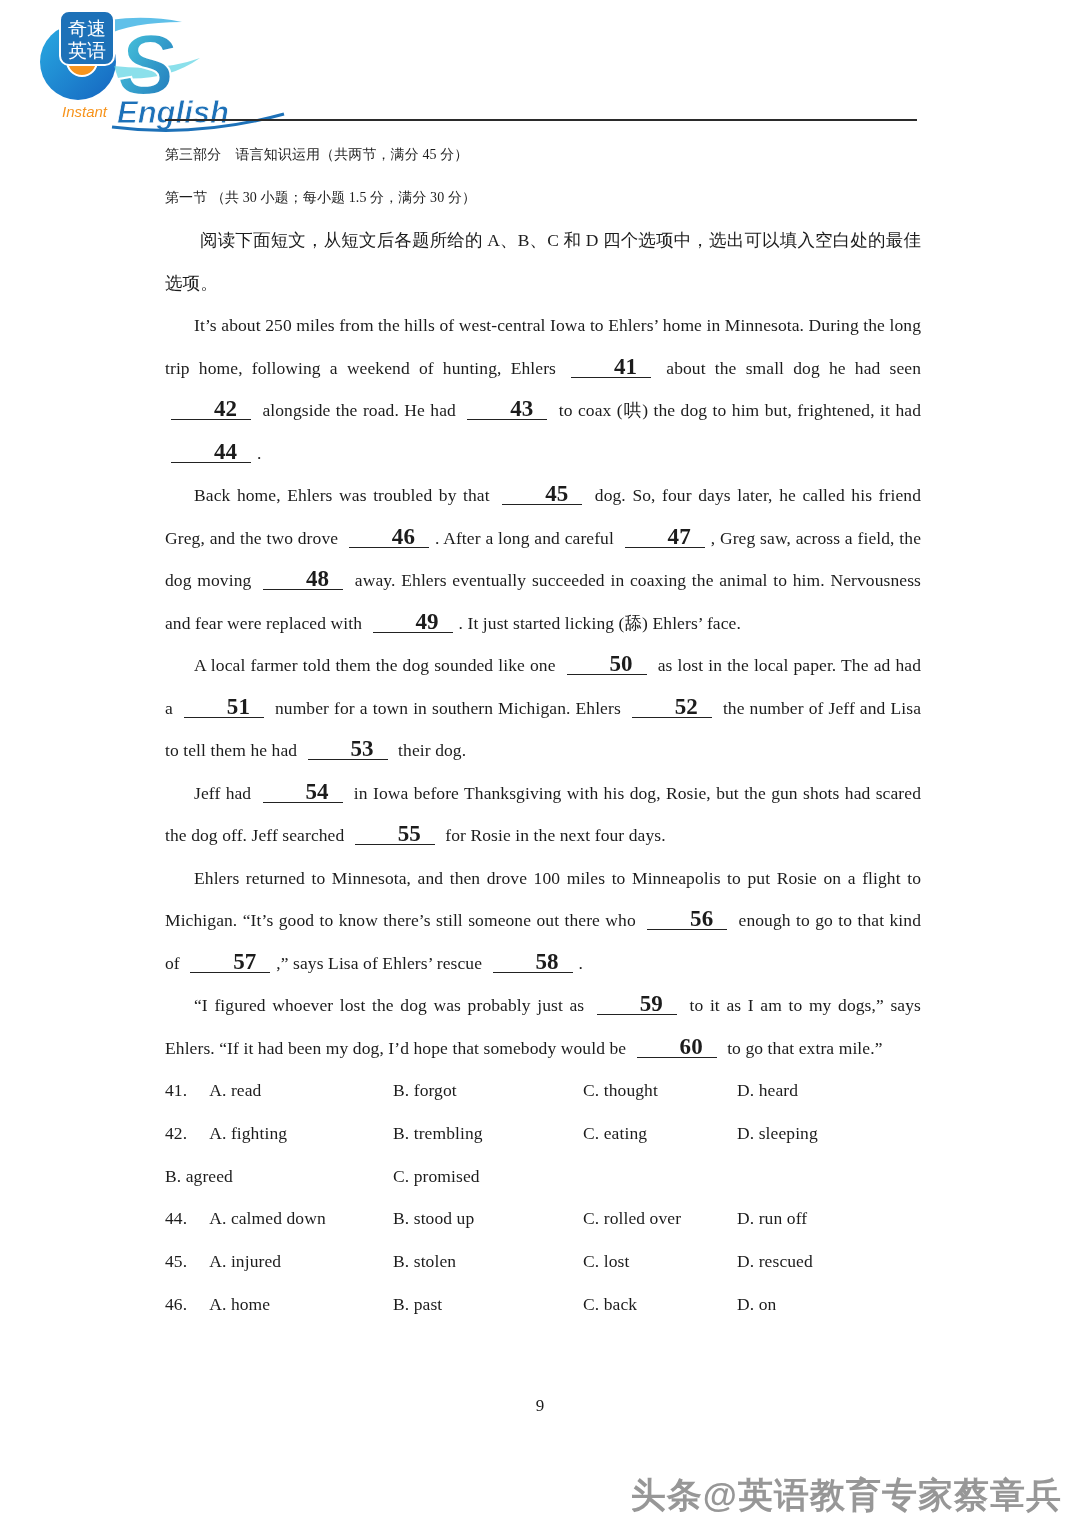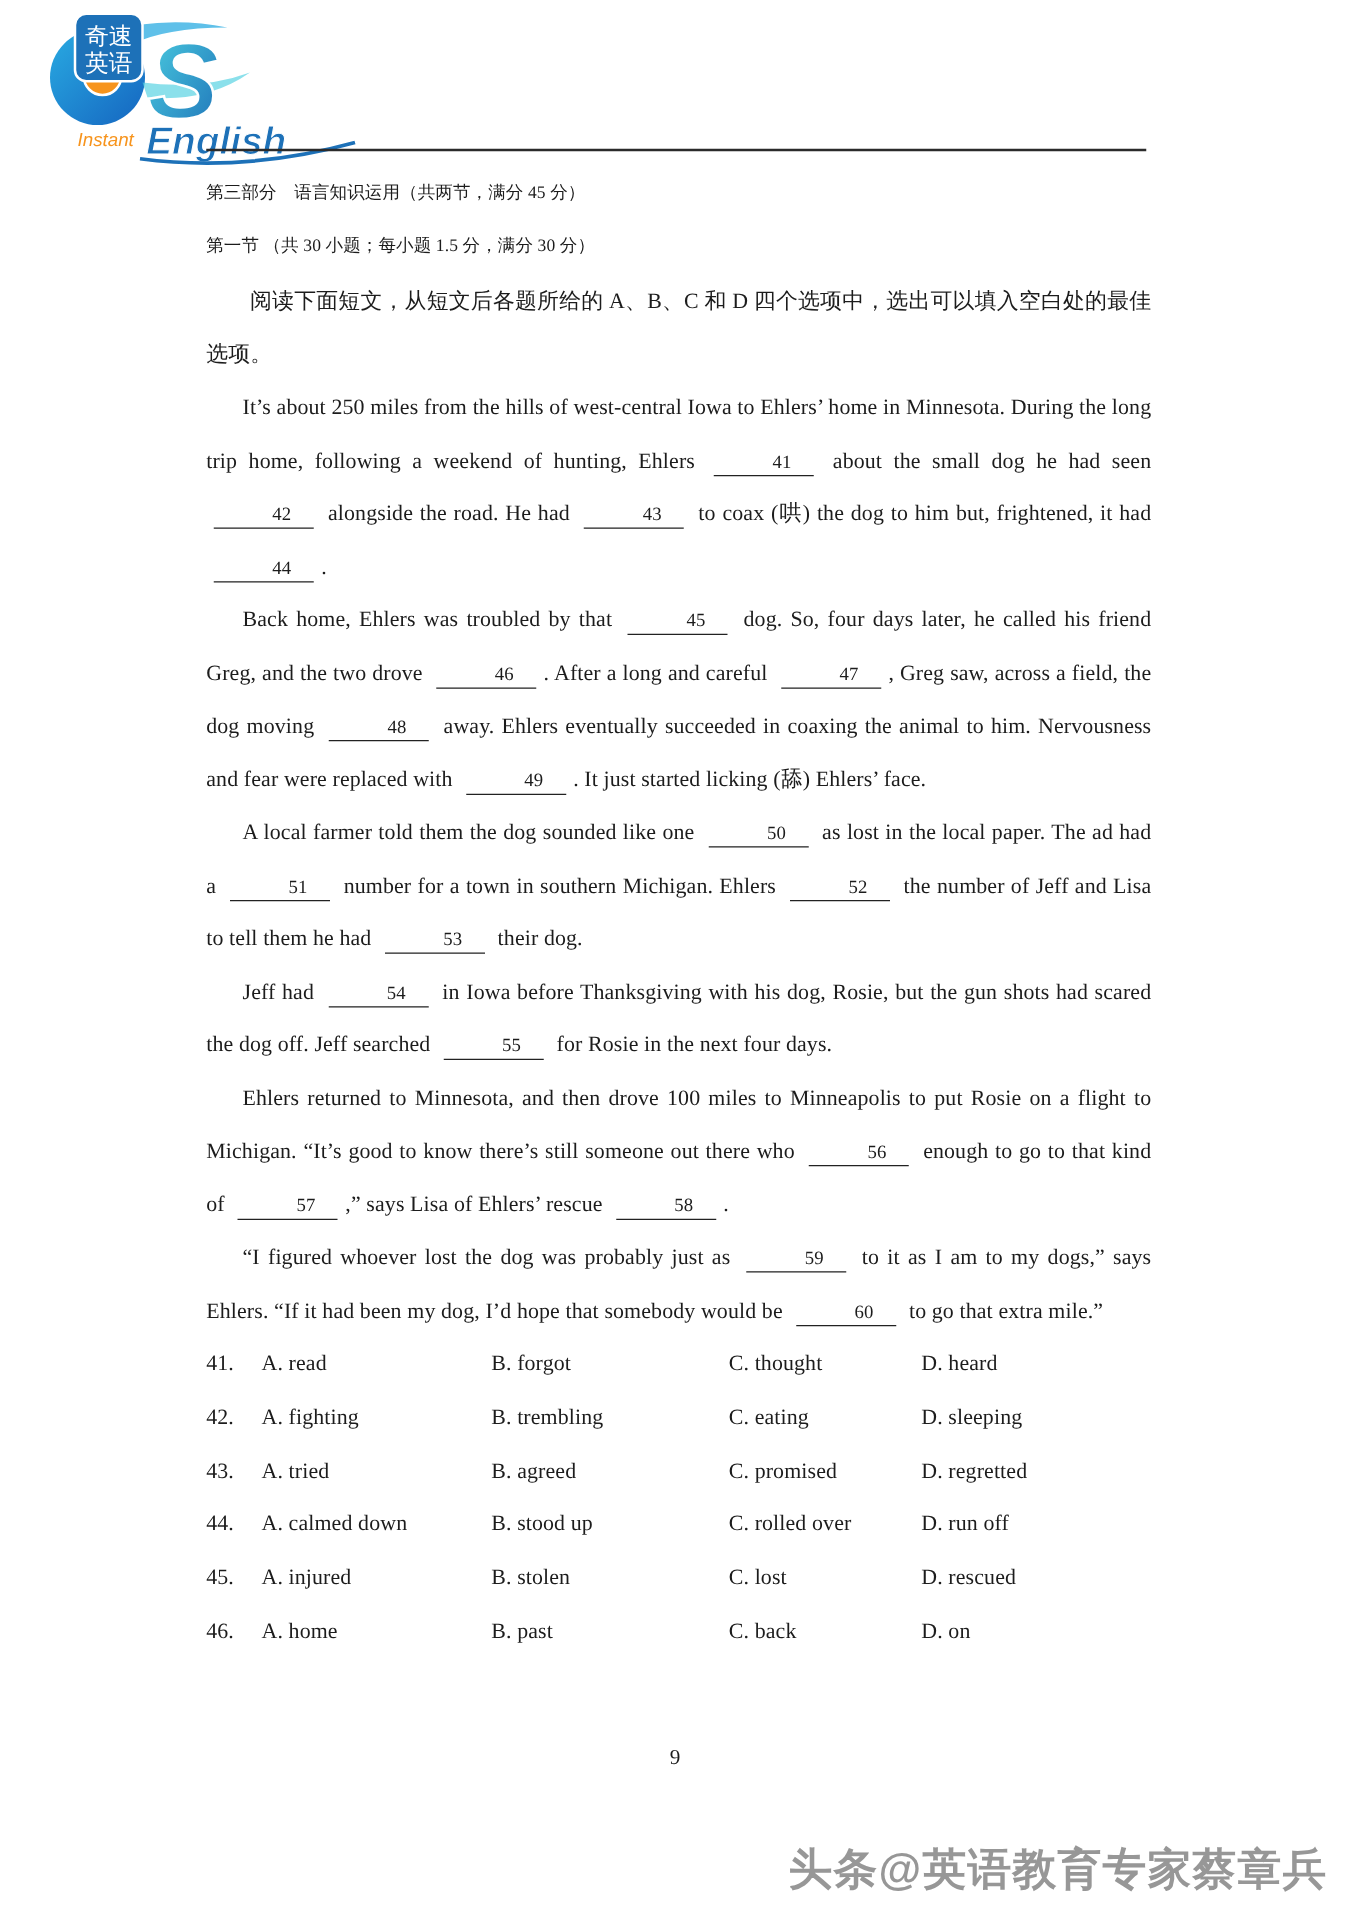--- a/index.html
+++ b/index.html
@@ -21,21 +21,22 @@
   }
   .content h2,.content h3{
     margin:0;font-size:14px;font-weight:normal;line-height:42.5px;
     font-family:"Liberation Serif","DejaVu Serif",serif;
   }
   .intro{margin:0;text-indent:35px;text-align:justify;}
   .para{margin:0;text-indent:29px;text-align:justify;}
   .blank{
     display:inline-block;min-width:72px;padding:0 4px;margin:0 6px;
     text-align:center;border-bottom:1.6px solid #222;line-height:20px;
-    font-size:15px;
+    font-size:23px;
+    font-weight:bold;
   }
   .options{margin-top:0;}
   .opt-row{display:grid;grid-template-columns:228px 190px 154px 1fr;line-height:42.8px;}
   .opt-num{display:inline-block;margin-right:22px;}
 
   
   .page-number{position:absolute;left:0;right:0;top:1396px;text-align:center;font-size:17px;}
   .watermark{
     position:absolute;right:18px;top:1472px;
     font-size:35px;color:#8f8f8f;letter-spacing:1px;
@@ -99,24 +100,22 @@
           <span>C. thought</span>
           <span>D. heard</span>
         </div>
         <div class="opt-row">
           <span><span class="opt-num">42.</span>A. fighting</span>
           <span>B. trembling</span>
           <span>C. eating</span>
           <span>D. sleeping</span>
         </div>
         <div class="opt-row">
-          <span><span class="opt-num">43.</span>A. tried</span>
           <span>B. agreed</span>
           <span>C. promised</span>
-          <span>D. regretted</span>
         </div>
         <div class="opt-row">
           <span><span class="opt-num">44.</span>A. calmed down</span>
           <span>B. stood up</span>
           <span>C. rolled over</span>
           <span>D. run off</span>
         </div>
         <div class="opt-row">
           <span><span class="opt-num">45.</span>A. injured</span>
           <span>B. stolen</span>

